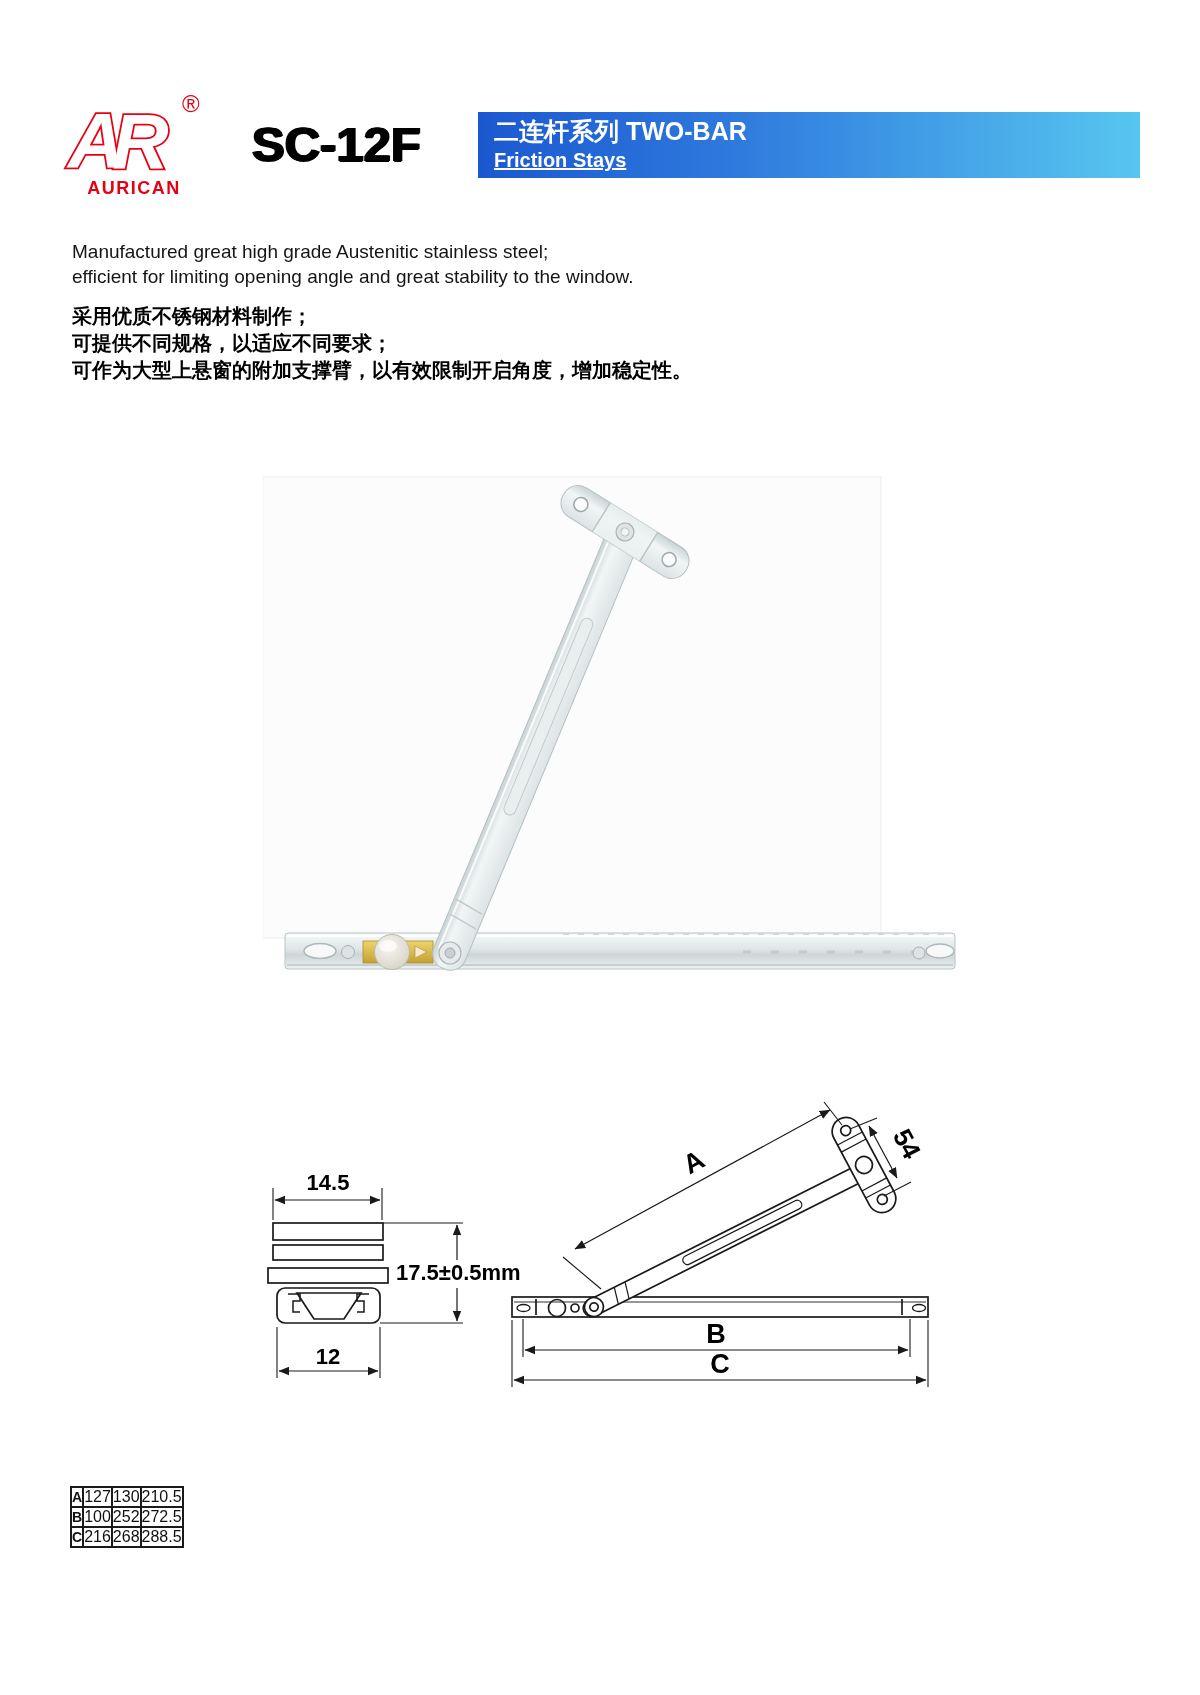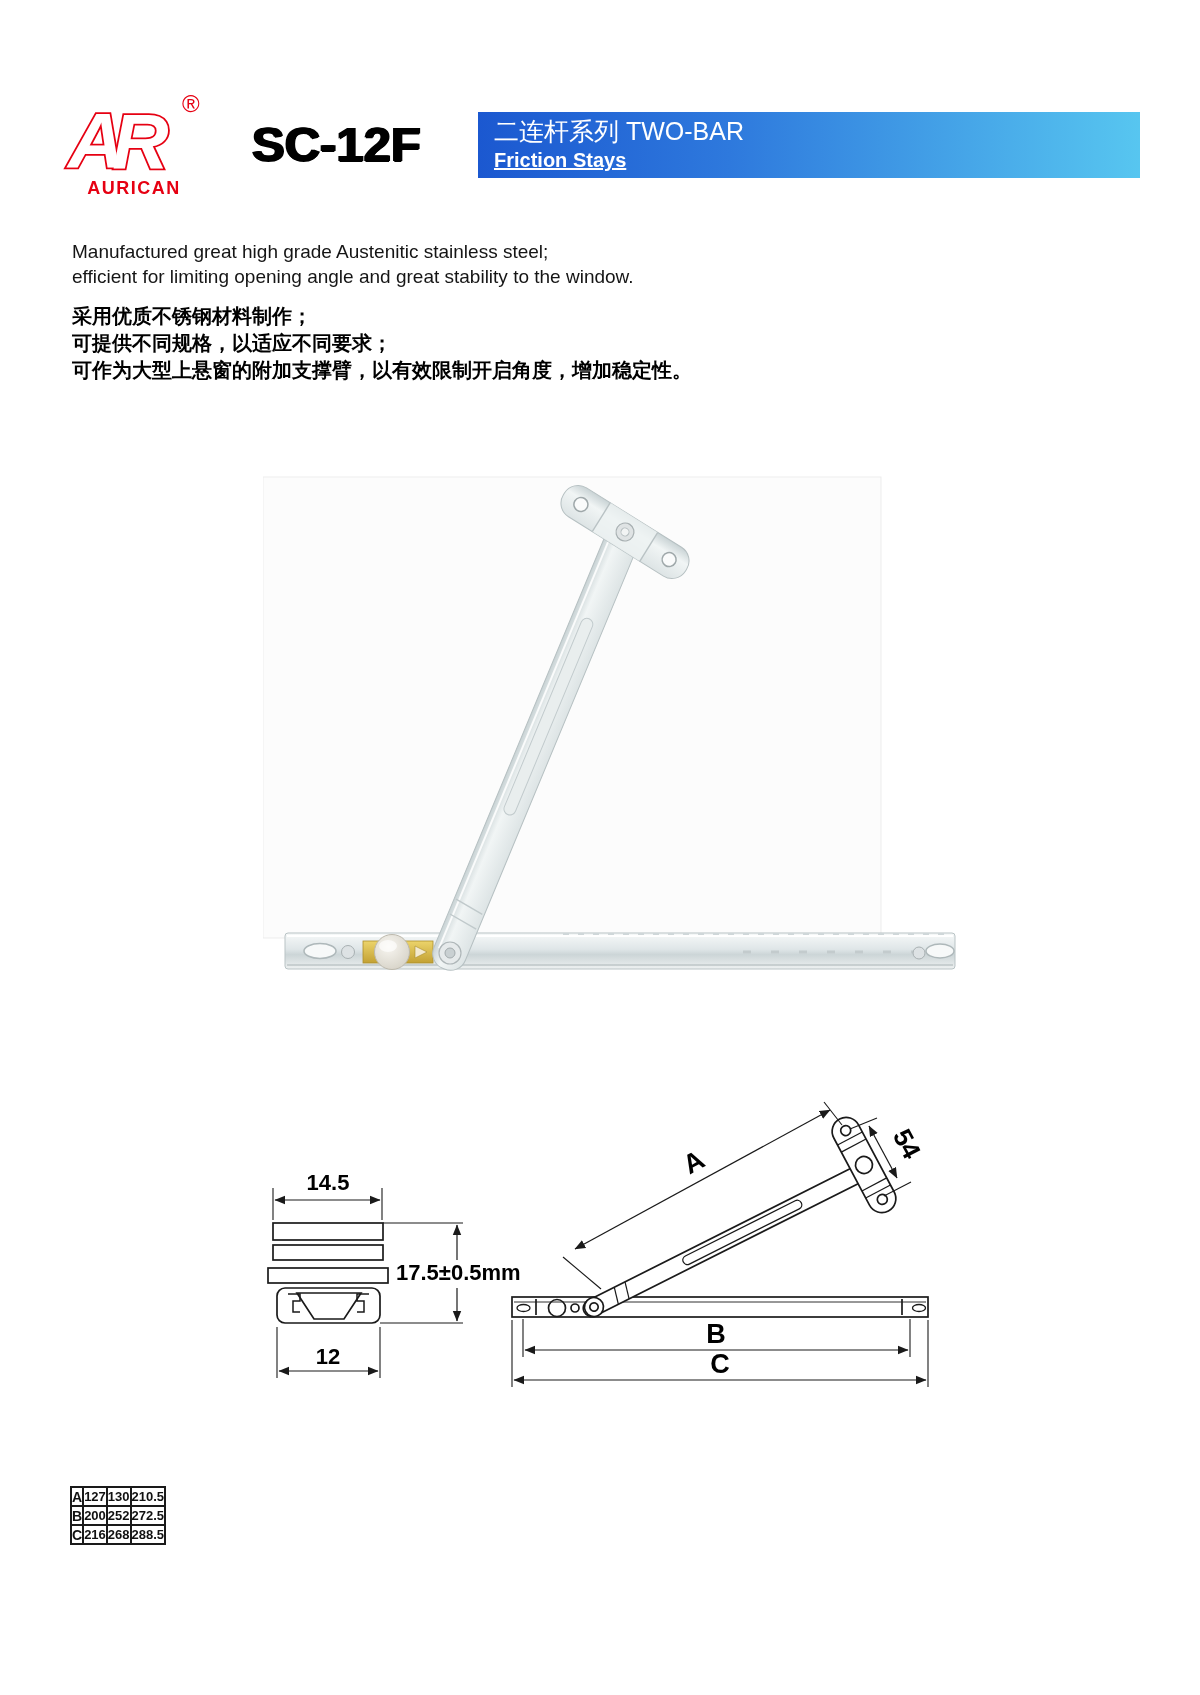--- a/index.html
+++ b/index.html
@@ -13,40 +13,40 @@
   .logo{position:absolute;left:62px;top:84px;width:150px;height:118px;}
   .model{
     position:absolute;left:252px;top:116px;font-size:49px;font-weight:bold;color:#000;
     letter-spacing:0px;
     text-shadow:1.2px 0 0 #000,-1.2px 0 0 #000,0 .8px 0 #000;
   }
   .banner{
     position:absolute;left:478px;top:112px;width:662px;height:66px;box-sizing:border-box;
     display:flex;flex-direction:column;justify-content:center;padding-left:16px;color:#fff;
   }
-  .banner .l1{font-size:25px;font-weight:normal;line-height:31px;white-space:nowrap;}
+  .banner .l1{font-size:25px;font-weight:bold;line-height:31px;white-space:nowrap;}
   .banner .l2{font-size:20px;font-weight:bold;line-height:27px;text-decoration:underline;}
 
   
   .desc{position:absolute;left:72px;top:239px;}
   .desc .en div{font-size:19px;line-height:25px;color:#151515;}
   .desc .cn{margin-top:14px;}
   .desc .cn div{font-size:20px;font-weight:bold;line-height:27px;color:#000;}
 
   
   .photo{position:absolute;left:263px;top:425px;}
   .drawings{position:absolute;left:230px;top:1030px;}
 
   
   .spec-table{position:absolute;left:70px;top:1486px;border-collapse:collapse;table-layout:fixed;}
   .spec-table th,.spec-table td{border:2px solid #1a1a1a;text-align:center;vertical-align:middle;padding:0;background:#fff;}
   .spec-table th.size{width:96px;height:44px;font-family:"Liberation Serif",serif;font-weight:normal;font-size:15px;}
   .spec-table th.col{width:59px;font-weight:bold;font-size:14px;font-family:"Liberation Serif",serif;}
   .spec-table td.lbl{font-weight:bold;font-size:14px;height:17px;}
-  .spec-table td.val{font-weight:bold;font-size:13px;}
+  .spec-table td.val{font-weight:normal;font-size:16px;}
 
   svg text{font-family:"Liberation Sans",sans-serif;}
 </style>
 </head>
 <body>
 
 <div class="page">
 
   <svg class="logo" width="150" height="118" viewBox="0 0 150 118">
     <text x="6" y="84" font-size="78" font-weight="bold" font-style="italic" letter-spacing="-12" fill="#ffffff" stroke="#e60012" stroke-width="3.6" paint-order="stroke">AR</text>
@@ -242,21 +242,21 @@
   <table class="spec-table">
     <tbody>
     <tr>
       <td class="lbl">A</td>
       <td class="val">127</td>
       <td class="val">130</td>
       <td class="val">210.5</td>
     </tr>
     <tr>
       <td class="lbl">B</td>
-      <td class="val">200</td>
+      <td class="val">100</td>
       <td class="val">252</td>
       <td class="val">272.5</td>
     </tr>
     <tr>
       <td class="lbl">C</td>
       <td class="val">216</td>
       <td class="val">268</td>
       <td class="val">288.5</td>
     </tr>
   </tbody>

